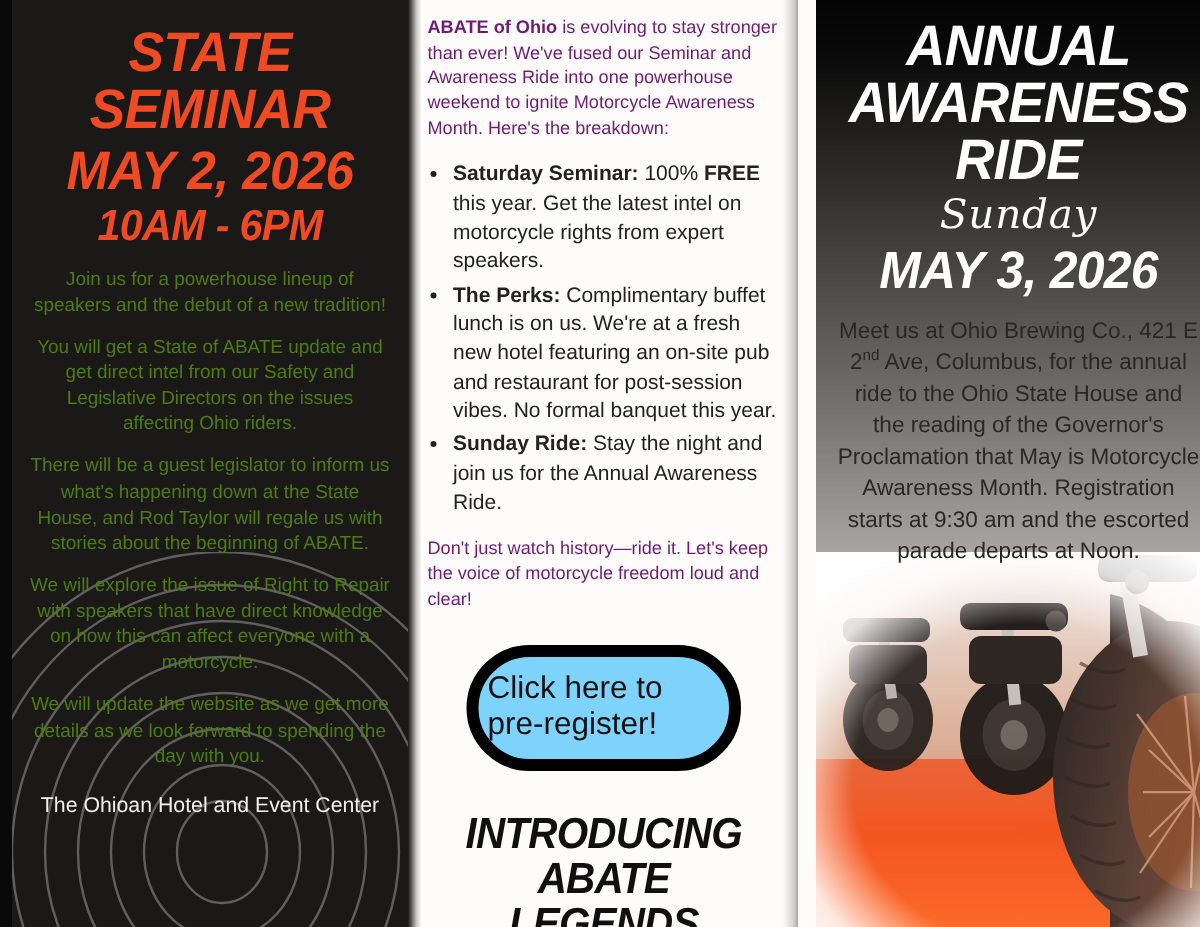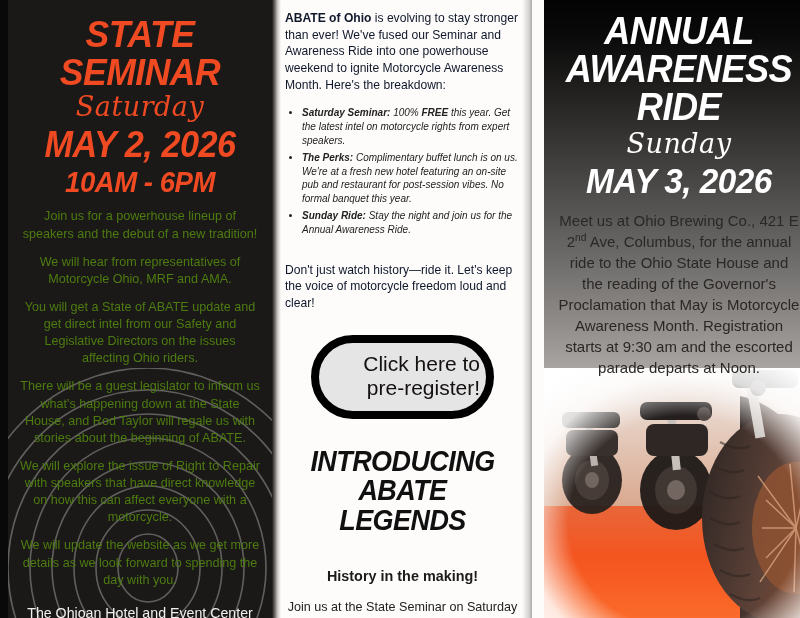--- a/index.html
+++ b/index.html
@@ -126,53 +126,52 @@
 
   
   .mid-col {
     position: absolute;
     left: 281px; top: 0;
     width: 243px; height: 618px;
     background: transparent;
     padding: 10px 4px 0 4px;
   }
   .mp {
-    color: #0f172a;
+    color: #701a75;
     font-size: 12.1px;
     line-height: 1.38;
     text-align: left;
   }
   .mp b { font-weight: bold; }
   .mid-bullets {
     margin: 13px 0 0 0;
     padding-left: 17px;
     color: #24211f;
-    font-size: 10px;
+    font-size: 14px;
     line-height: 1.38;
-    font-style: italic;
   }
   .mid-bullets li { margin-bottom: 3px; }
   .mid-bullets li b { font-weight: bold; }
-  .mp-closing { margin-top: 25px; }
+  .mp-closing { margin-top: 13px; }
 
   .btn-wrap {
     margin-top: 23px;
     display: flex;
     justify-content: center;
   }
   .prereg-btn {
     width: 183px;
     padding: 9px 6px 11px 6px;
-    background: #e5e5e5;
+    background: #7dd3fc;
     border: 8px solid #000000;
     border-radius: 60px;
     color: #141110;
     font-size: 21px;
     line-height: 1.14;
-    text-align: right;
+    text-align: left;
     font-family: "Liberation Sans", sans-serif;
     cursor: pointer;
   }
 
   .legends-wrap { margin-top: 28px; text-align: center; }
   .h-legends {
     font-weight: bold;
     font-style: italic;
     font-size: 29px;
     line-height: 1.03;
@@ -293,26 +292,24 @@
           <ellipse cx="200" cy="200" rx="118" ry="130"></ellipse>
           <ellipse cx="200" cy="200" rx="140" ry="154"></ellipse>
           <ellipse cx="200" cy="200" rx="162" ry="178"></ellipse>
           <ellipse cx="200" cy="200" rx="184" ry="200"></ellipse>
         </g>
       </svg>
     </div>
 
     <div class="left-inner">
       <div class="h-state-seminar">STATE SEMINAR</div>
-      <div class="script s-saturday">Saturday</div>
       <div class="h-date">MAY 2, 2026</div>
       <div class="h-time">10AM - 6PM</div>
 
       <div class="lp">Join us for a powerhouse lineup of speakers and the debut of a new tradition!</div>
-      <div class="lp">We will hear from representatives of Motorcycle Ohio, MRF and AMA.</div>
       <div class="lp">You will get a State of ABATE update and get direct intel from our Safety and Legislative Directors on the issues affecting Ohio riders.</div>
       <div class="lp">There will be a guest legislator to inform us what's happening down at the State House, and Rod Taylor will regale us with stories about the beginning of ABATE.</div>
       <div class="lp">We will explore the issue of Right to Repair with speakers that have direct knowledge on how this can affect everyone with a motorcycle.</div>
       <div class="lp">We will update the website as we get more details as we look forward to spending the day with you.</div>
 
       <div class="addr-block">
         <div class="addr-line">The Ohioan Hotel and Event Center</div>
 
       </div>
     </div>

